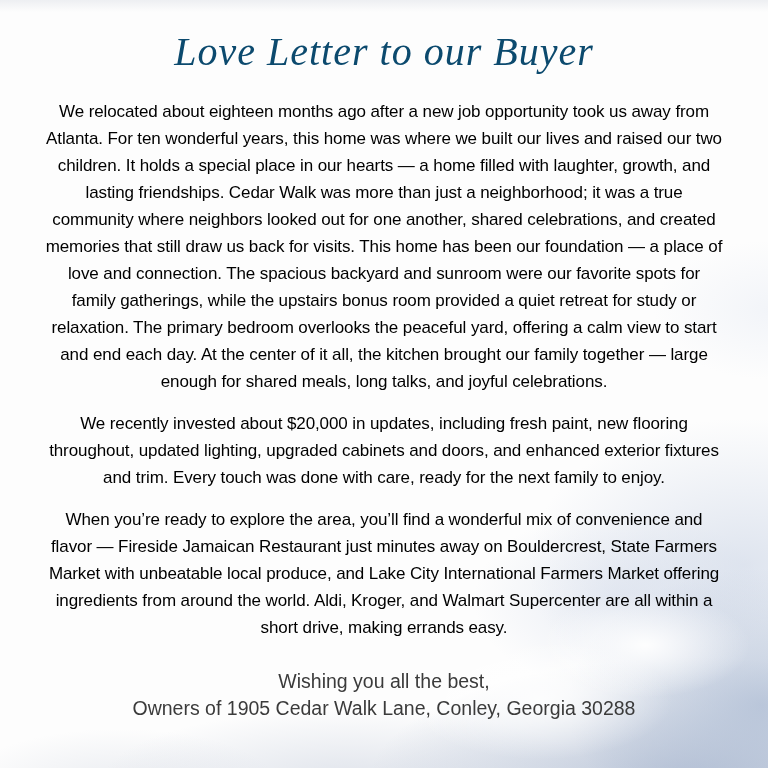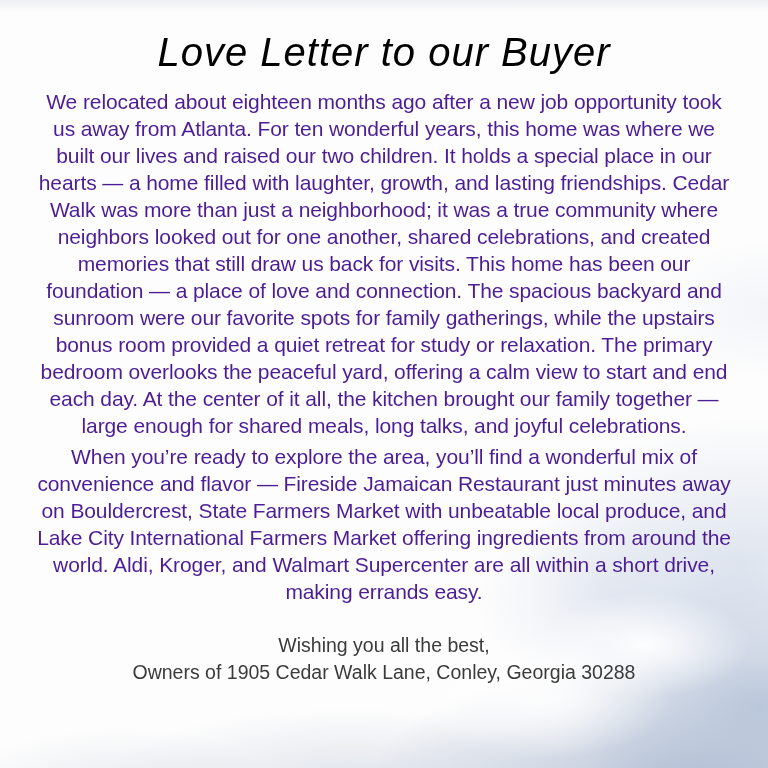--- a/index.html
+++ b/index.html
@@ -39,35 +39,35 @@
   }
 
   .letter {
     position: relative;
     z-index: 1;
     padding: 22px 29px 0;
     text-align: center;
   }
 
   .letter-title {
-    font-family: Liberation Sans, sans-serif;
+    font-family: Liberation Serif, serif;
     font-style: italic;
     font-weight: normal;
     font-size: 40px;
     line-height: 1.1;
-    color: #000000;
-    margin: 8px 0 14px;
+    color: #0c4a6e;
+    margin: 8px 0 24px;
     letter-spacing: 1px;
   }
 
   .letter-body p {
-    margin: 4px;
-    font-size: 21px;
+    margin: 15px;
+    font-size: 17px;
     line-height: 27px;
-    color: #4c1d95;
+    color: #000000;
     letter-spacing: -0.1px;
   }
 
   .letter-closing {
     margin-top: 27px;
   }
   .letter-closing div {
     font-size: 19.5px;
     line-height: 27px;
     color: #3b3b3b;
@@ -77,20 +77,21 @@
 <body>
 
 <div class="clouds"></div>
 
 <div class="letter">
 
   <h1 class="letter-title">Love Letter to our Buyer</h1>
 
   <div class="letter-body">
     <p>We relocated about eighteen months ago after a new job opportunity took us away from Atlanta. For ten wonderful years, this home was where we built our lives and raised our two children. It holds a special place in our hearts — a home filled with laughter, growth, and lasting friendships. Cedar Walk was more than just a neighborhood; it was a true community where neighbors looked out for one another, shared celebrations, and created memories that still draw us back for visits. This home has been our foundation — a place of love and connection. The spacious backyard and sunroom were our favorite spots for family gatherings, while the upstairs bonus room provided a quiet retreat for study or relaxation. The primary bedroom overlooks the peaceful yard, offering a calm view to start and end each day. At the center of it all, the kitchen brought our family together — large enough for shared meals, long talks, and joyful celebrations.</p>
+    <p>We recently invested about $20,000 in updates, including fresh paint, new flooring throughout, updated lighting, upgraded cabinets and doors, and enhanced exterior fixtures and trim. Every touch was done with care, ready for the next family to enjoy.</p>
     <p>When you’re ready to explore the area, you’ll find a wonderful mix of convenience and flavor — Fireside Jamaican Restaurant just minutes away on Bouldercrest, State Farmers Market with unbeatable local produce, and Lake City International Farmers Market offering ingredients from around the world. Aldi, Kroger, and Walmart Supercenter are all within a short drive, making errands easy.</p>
   </div>
 
   <div class="letter-closing">
     <div>Wishing you all the best,</div>
     <div>Owners of 1905 Cedar Walk Lane, Conley, Georgia 30288</div>
   </div>
 
 </div>
 

